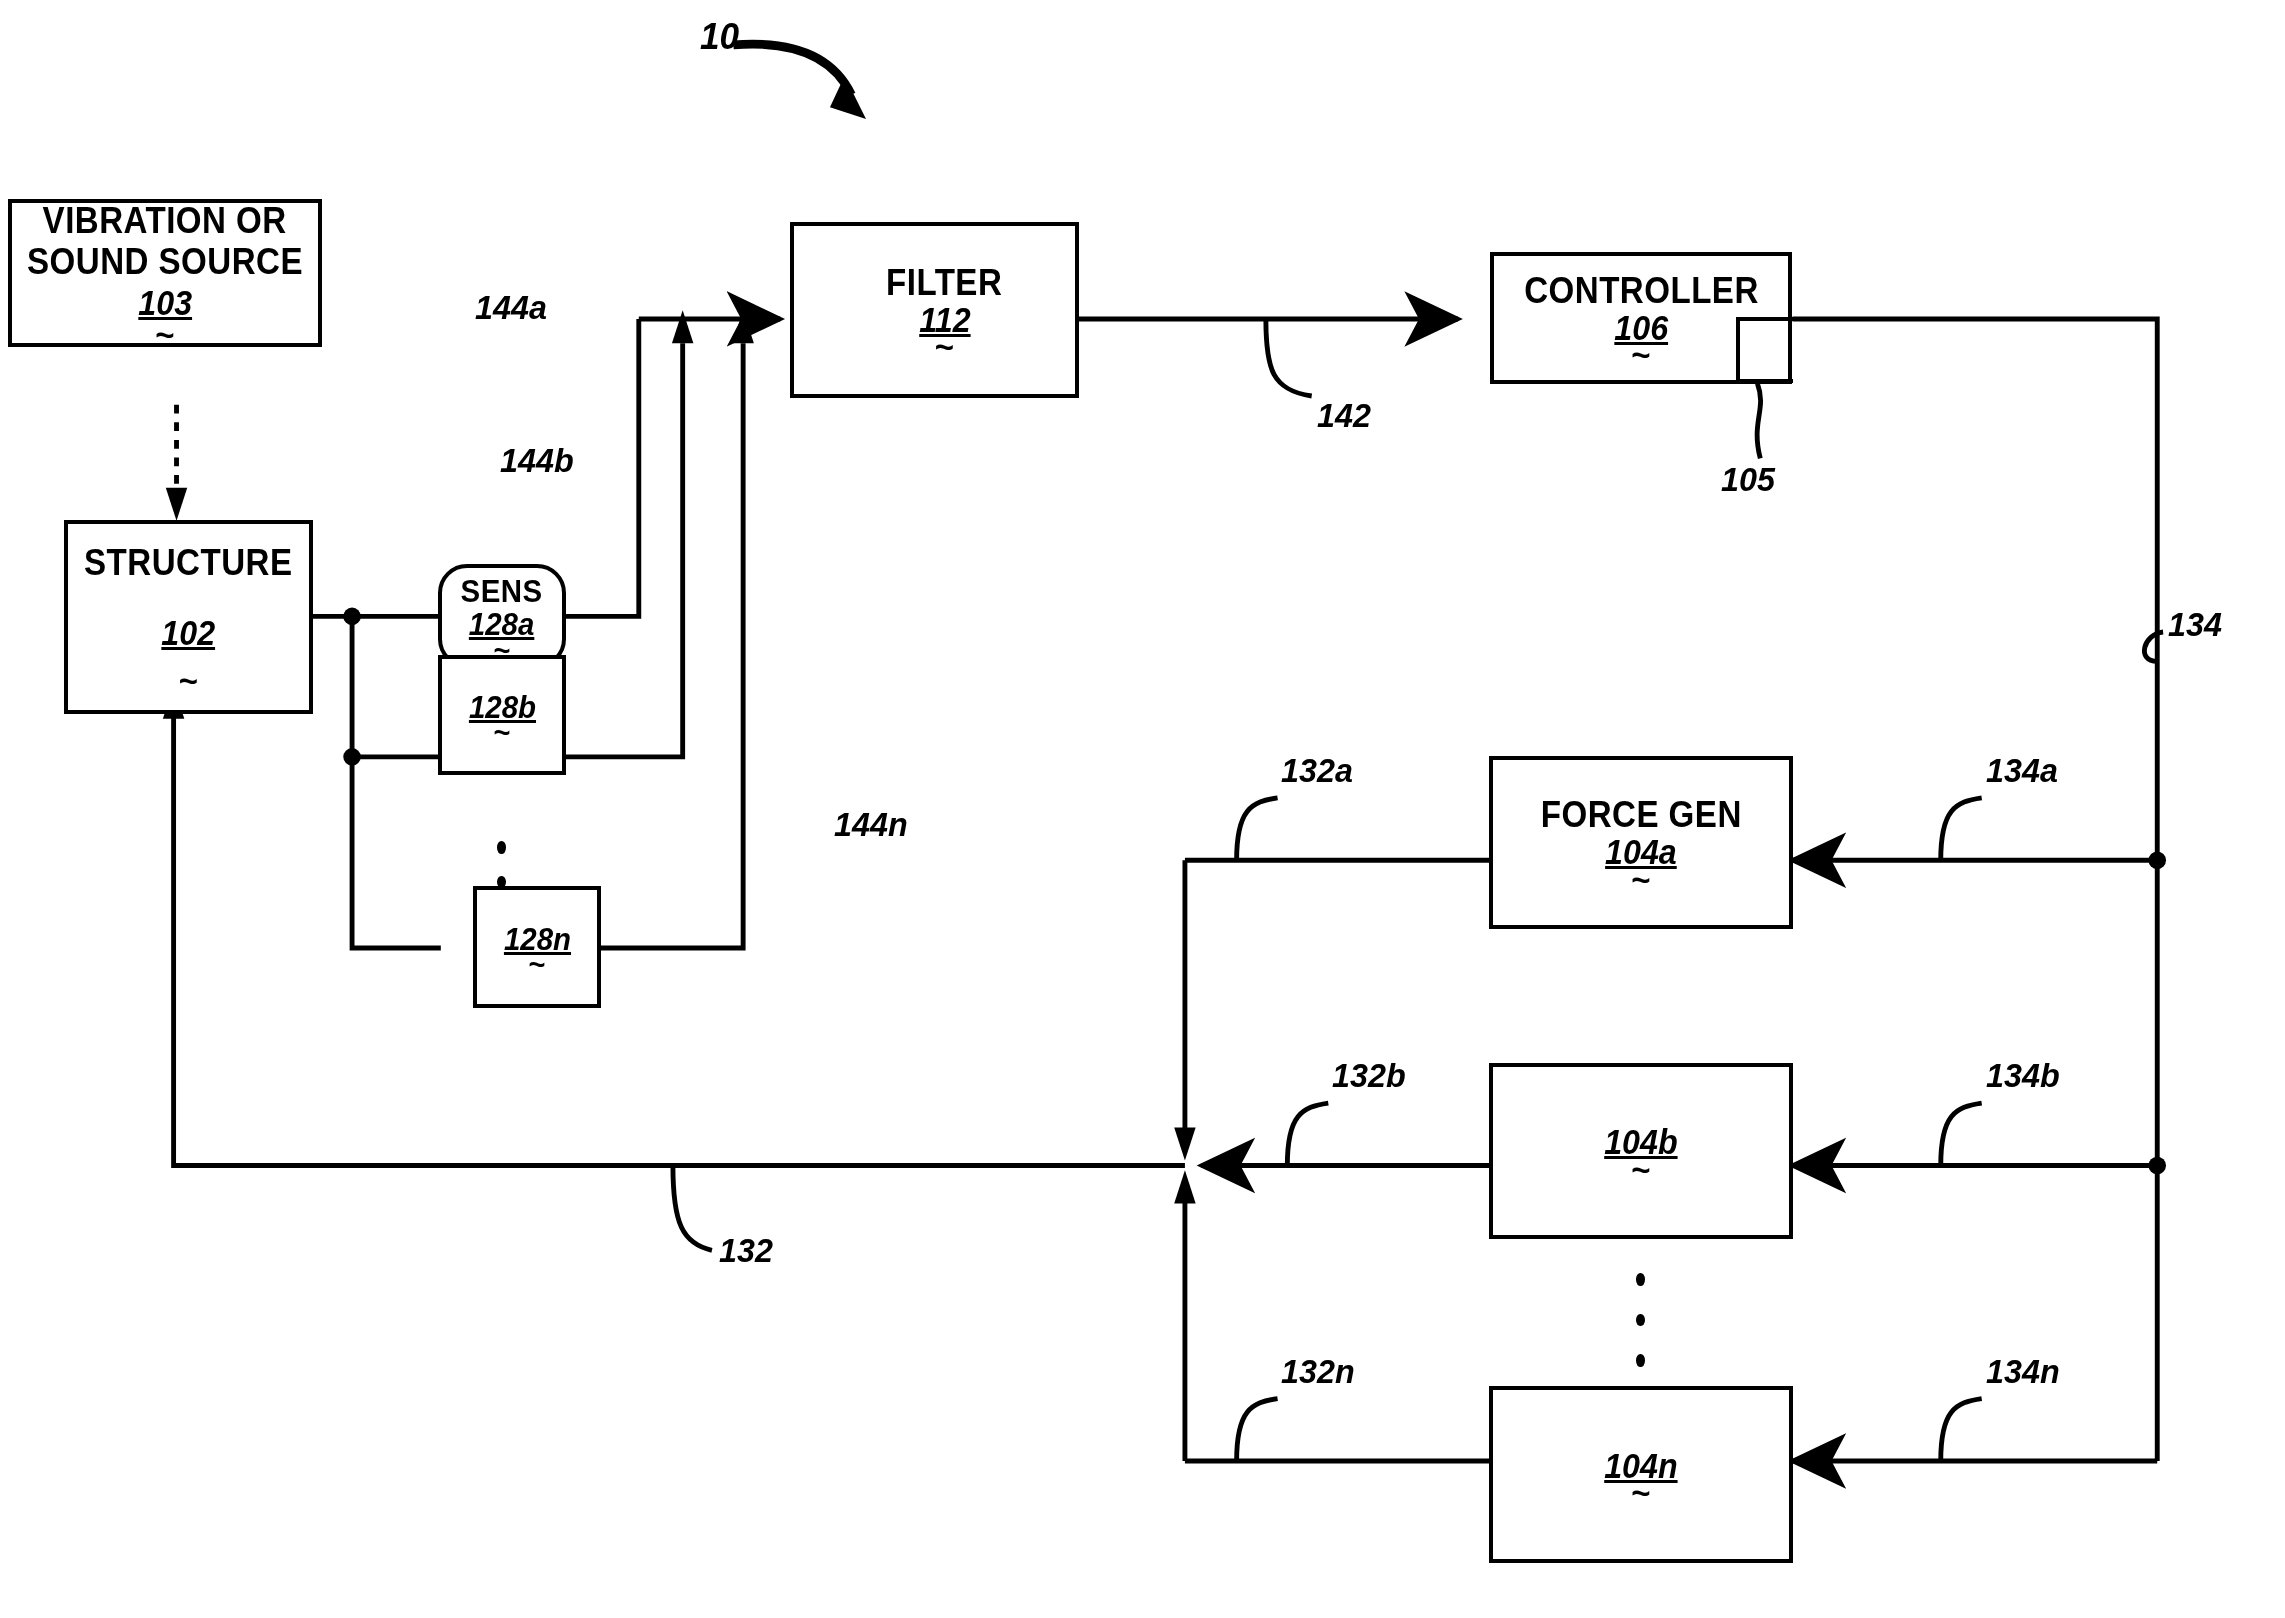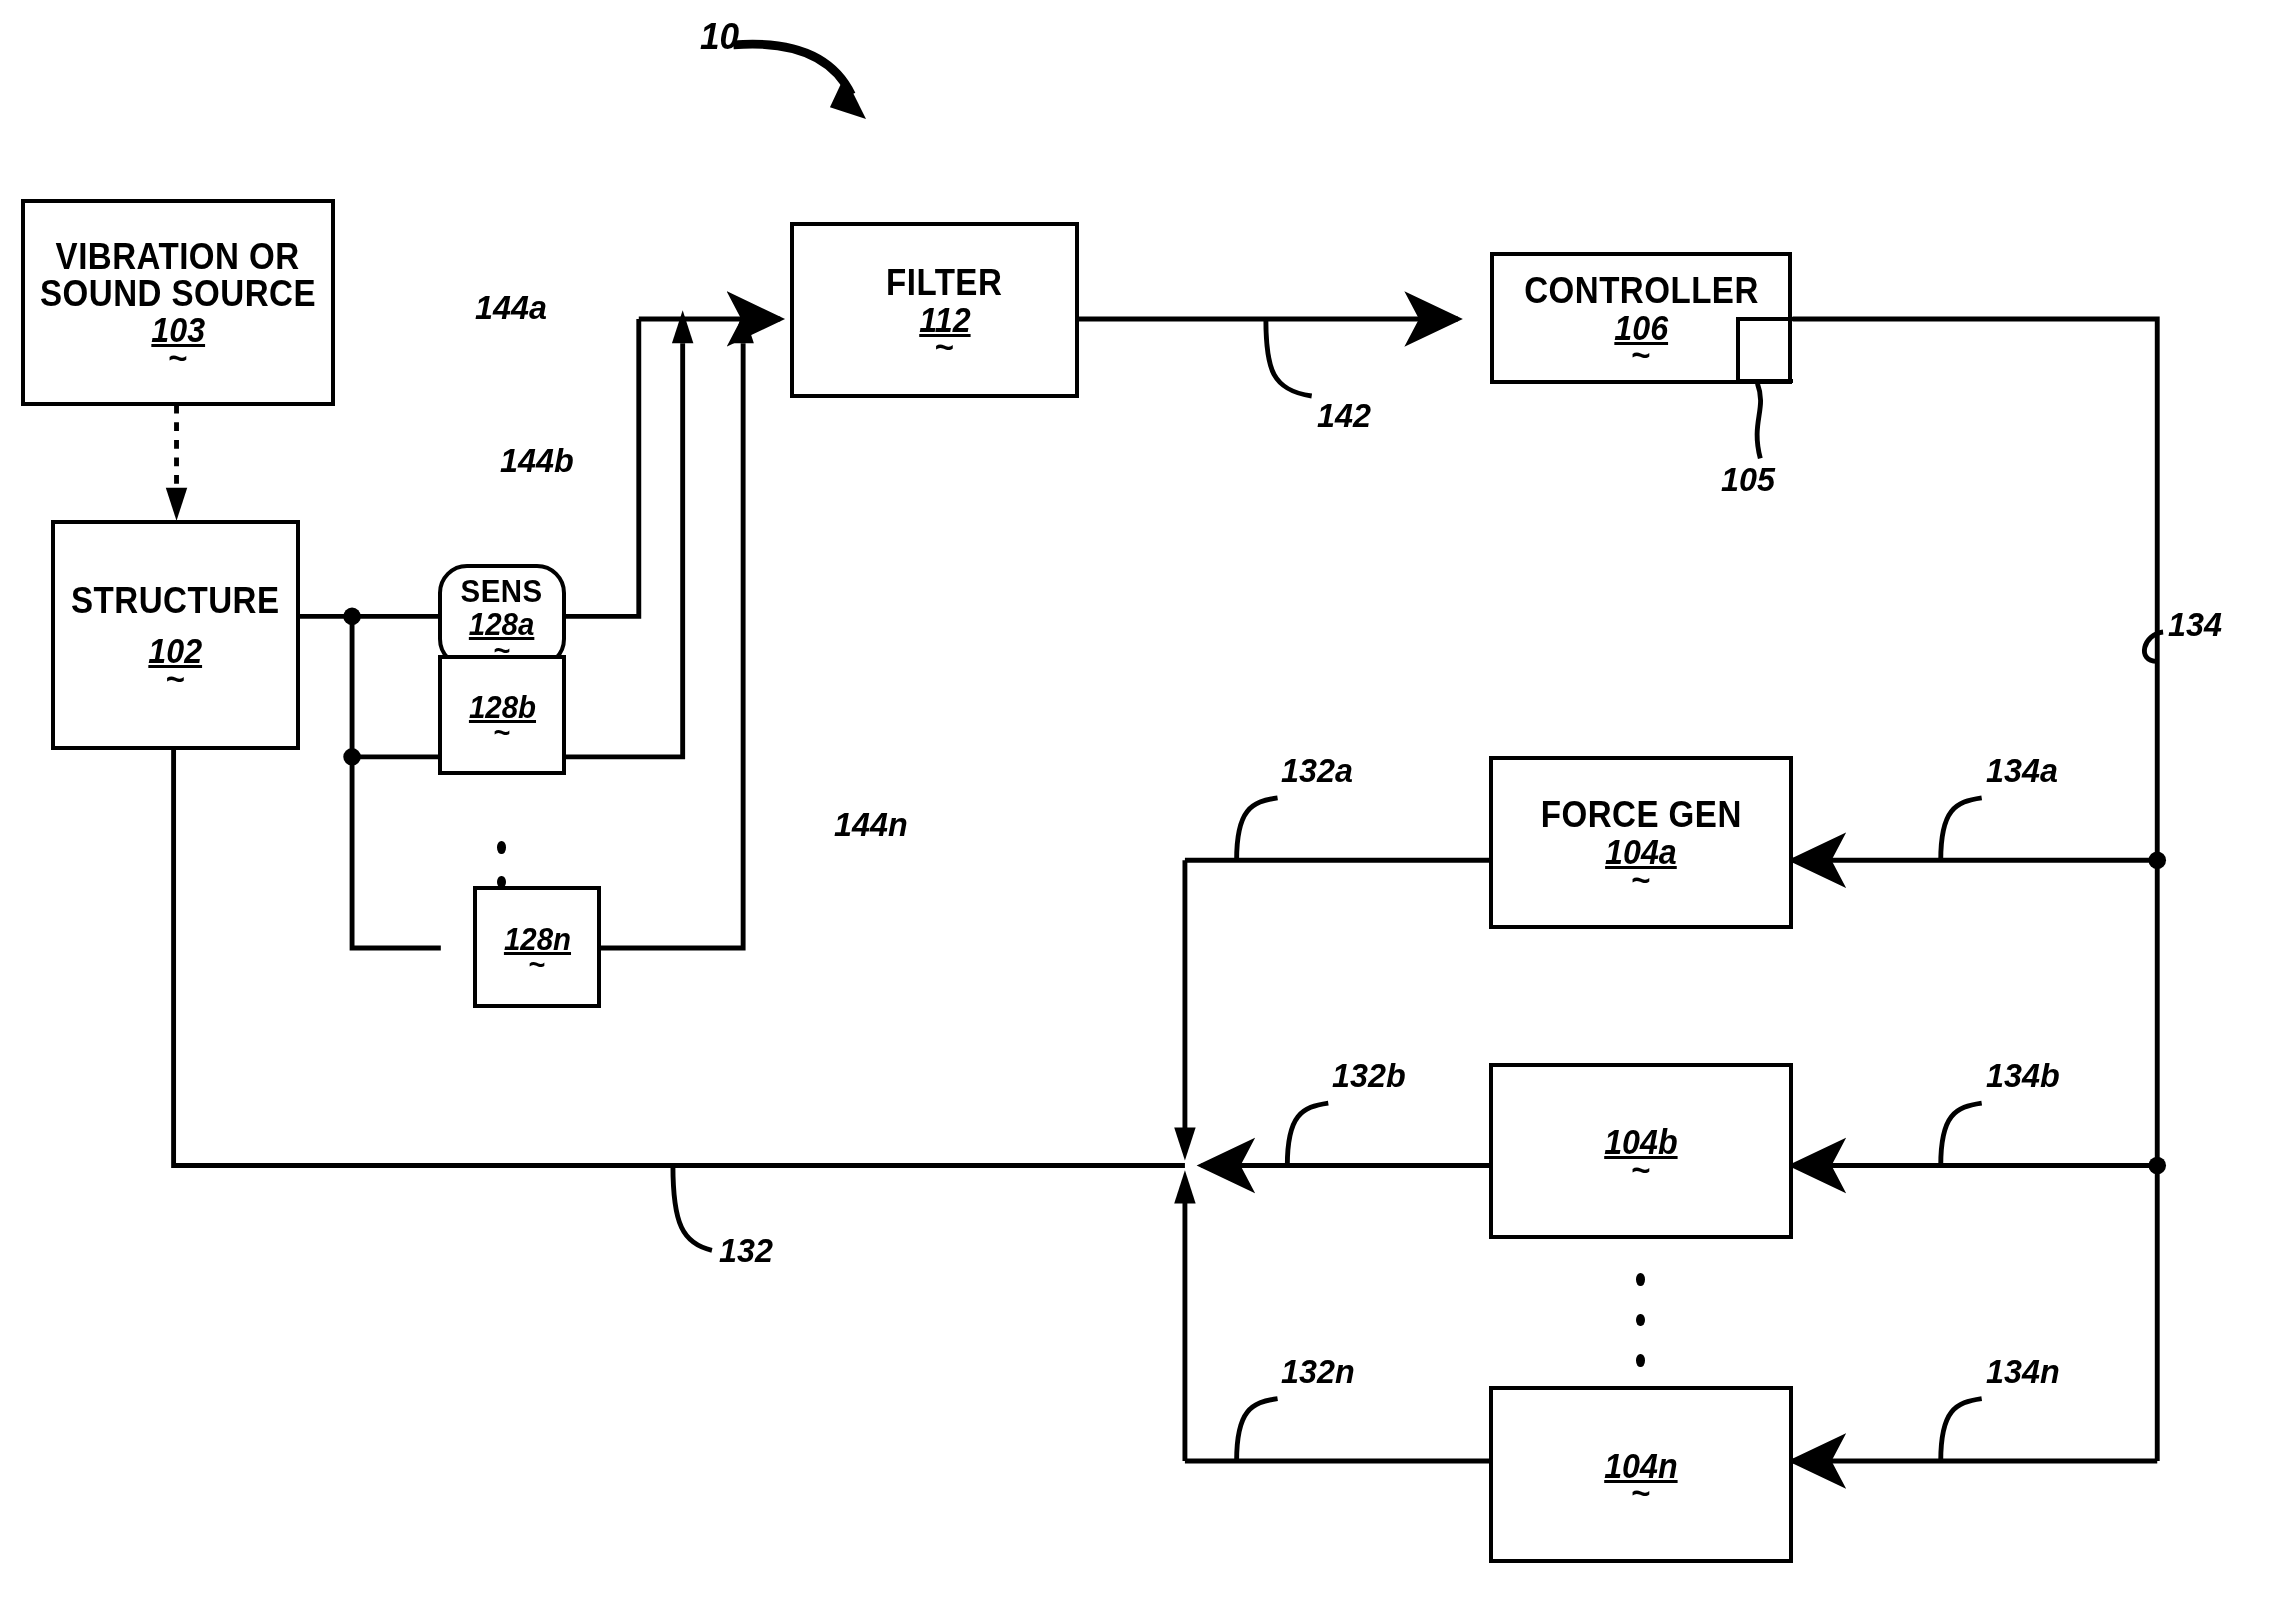--- a/index.html
+++ b/index.html
@@ -166,28 +166,28 @@
       <path d="M1268,1498 C1268,1446 1283,1438 1310,1434" stroke-width="5"></path>
 
       <path d="M1215,1195 L178,1195 L178,725"></path>
       <path d="M167,737 L178,703 L189,737 Z" fill="#000" stroke="none"></path>
 
       <path d="M690,1195 C690,1255 700,1275 730,1282" stroke-width="5"></path>
 
     </g>
   </svg>
 
-  <div class="box" style="left:21px; top:199px; width:314px; height:207px;">
+  <div class="box" style="left:8px; top:199px; width:314px; height:148px;justify-content:space-between;">
     <div class="ttl">VIBRATION OR</div>
     <div class="ttl">SOUND SOURCE</div>
     <div class="num">103</div>
     <div class="tilde">~</div>
   </div>
 
-  <div class="box" style="left:51px; top:520px; width:249px; height:230px;">
+  <div class="box" style="left:64px; top:520px; width:249px; height:194px;gap:20px;">
     <div class="ttl">STRUCTURE</div>
     <div class="num" style="margin-top:13.7px;">102</div>
     <div class="tilde">~</div>
   </div>
 
   <div class="box" style="left:438px; top:564px; width:128px; height:104px;border-radius:29px;">
     <div class="ttl" style="font-size:32px;">SENS</div>
     <div class="num" style="font-size:32px;">128a</div>
     <div class="tilde" style="font-size:29px;">~</div>
   </div>

